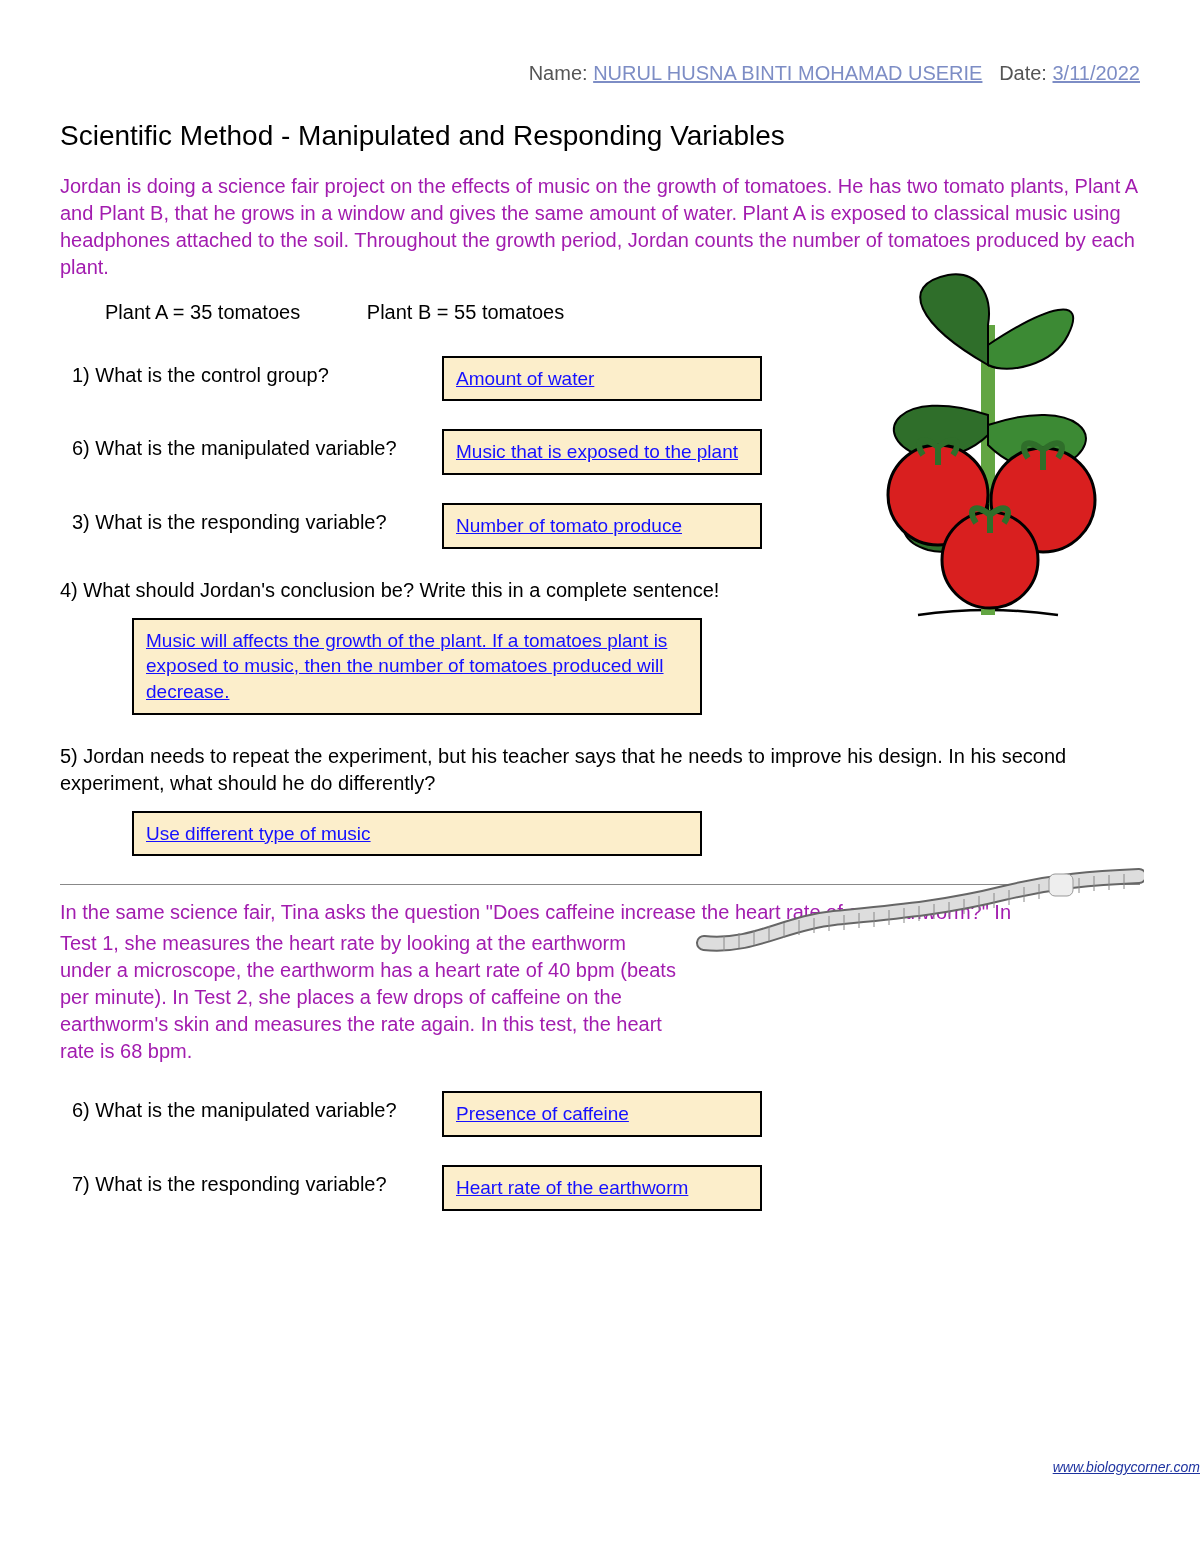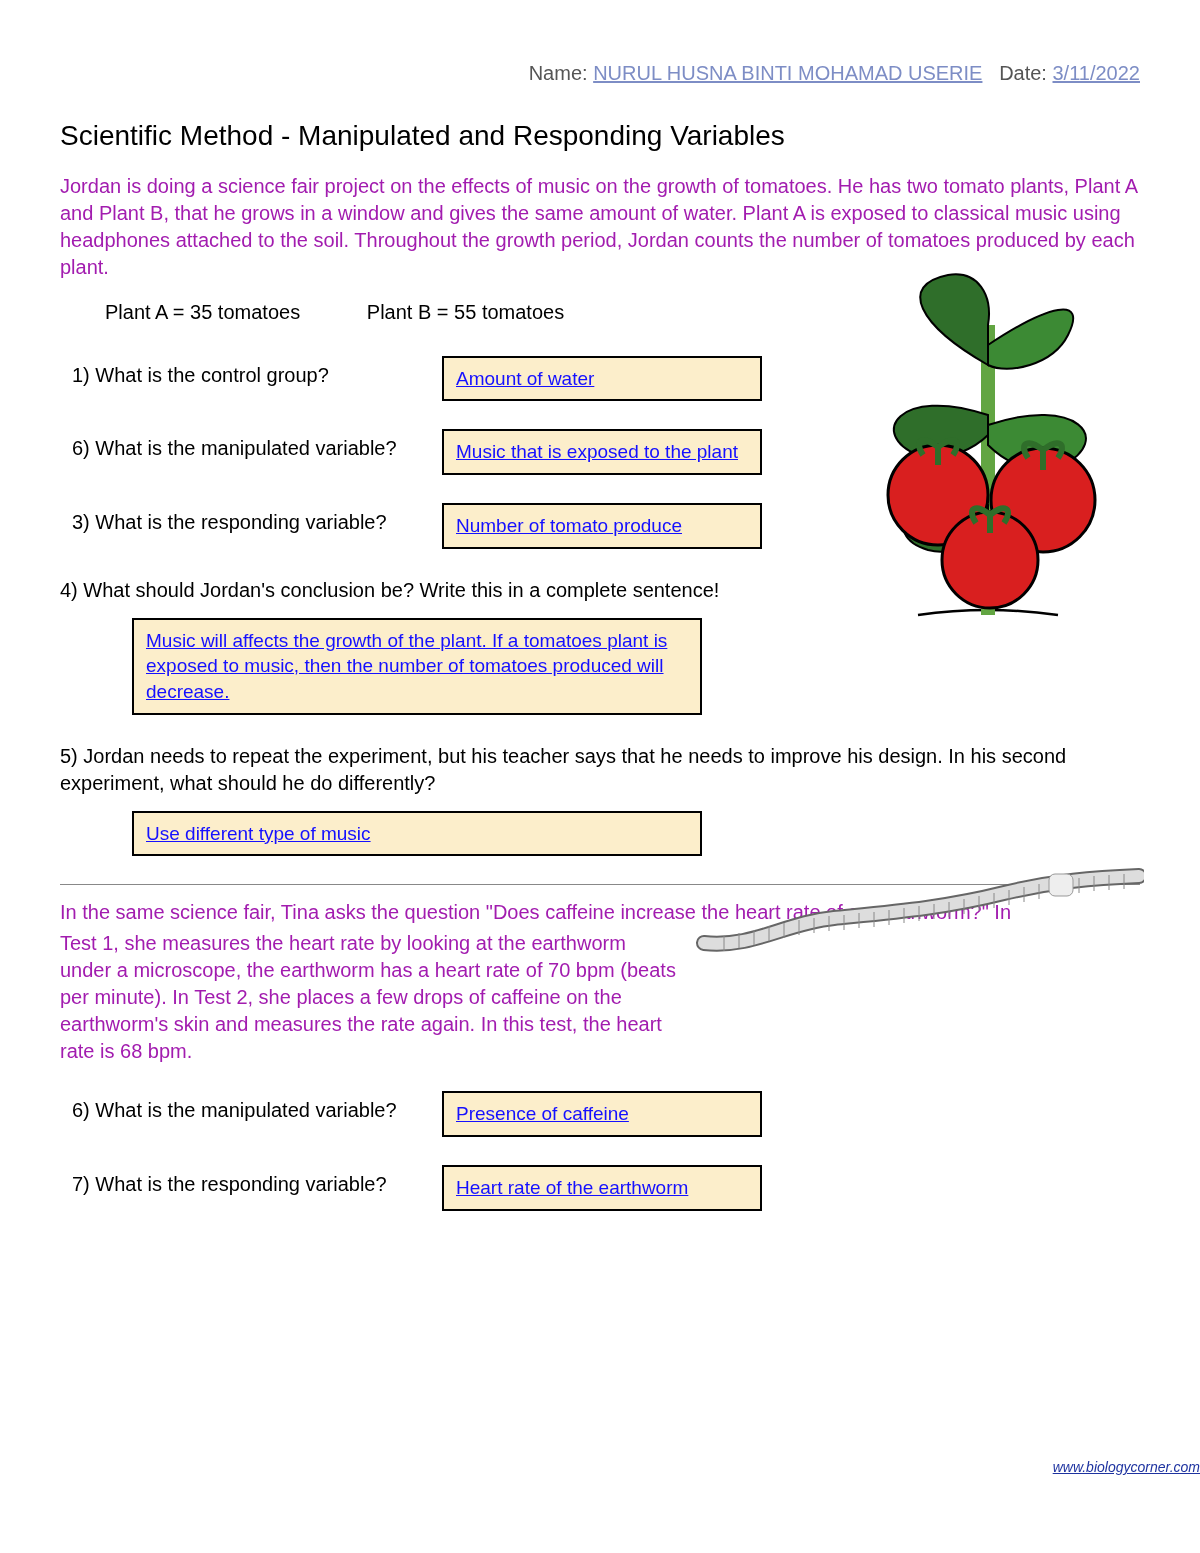--- a/index.html
+++ b/index.html
@@ -212,21 +212,21 @@
         <line x1="385" y1="10" x2="385" y2="25"></line>
           <line x1="400" y1="8" x2="400" y2="23"></line>
         <line x1="415" y1="7" x2="415" y2="22"></line>
           <line x1="430" y1="6" x2="430" y2="21"></line>
       </g>
       <rect x="355" y="6" width="24" height="22" rx="6" fill="#eee" stroke="#999"></rect>
     </svg>
   </div>
 
   <div class="para section2-first">In the same science fair, Tina asks the question "Does caffeine increase the heart rate of an earthworm?"    In</div>
-  <div class="para section2-rest">Test 1, she measures the heart rate by looking at the earthworm under a microscope, the earthworm has a heart rate of 70 bpm (beats per minute).  In Test 2, she places a few drops of caffeine on the earthworm's skin and measures the rate again.   In this test, the heart rate is 68 bpm.</div>
+  <div class="para section2-rest">Test 1, she measures the heart rate by looking at the earthworm under a microscope, the earthworm has a heart rate of 40 bpm (beats per minute).  In Test 2, she places a few drops of caffeine on the earthworm's skin and measures the rate again.   In this test, the heart rate is 68 bpm.</div>
 
   <div class="qa-row">
     <div class="qtext">6)  What is the manipulated variable?</div>
     <div class="answer-box">Presence of caffeine</div>
   </div>
 
   <div class="qa-row">
     <div class="qtext">7)  What is the responding variable?</div>
     <div class="answer-box">Heart rate of the earthworm</div>
   </div>

